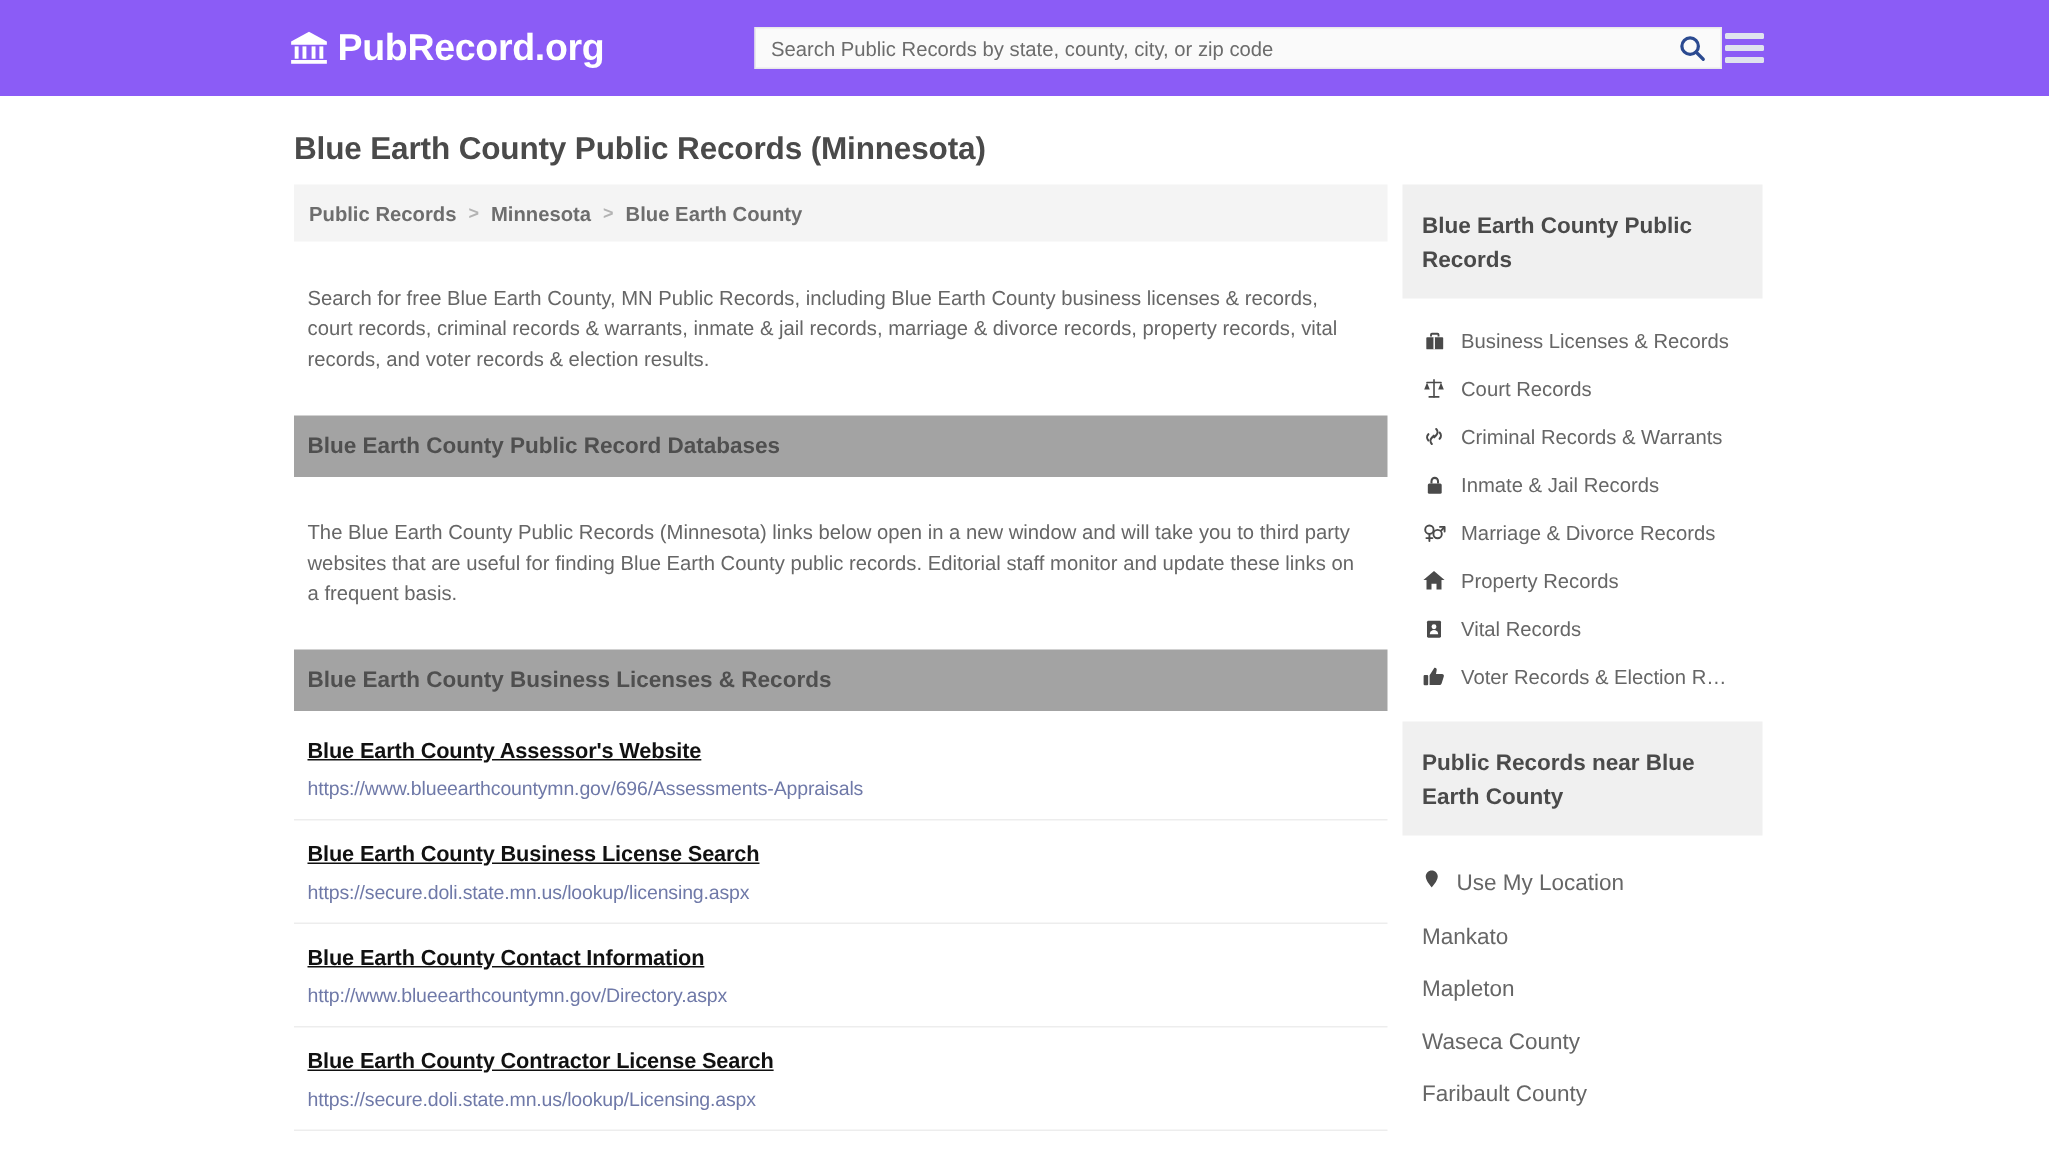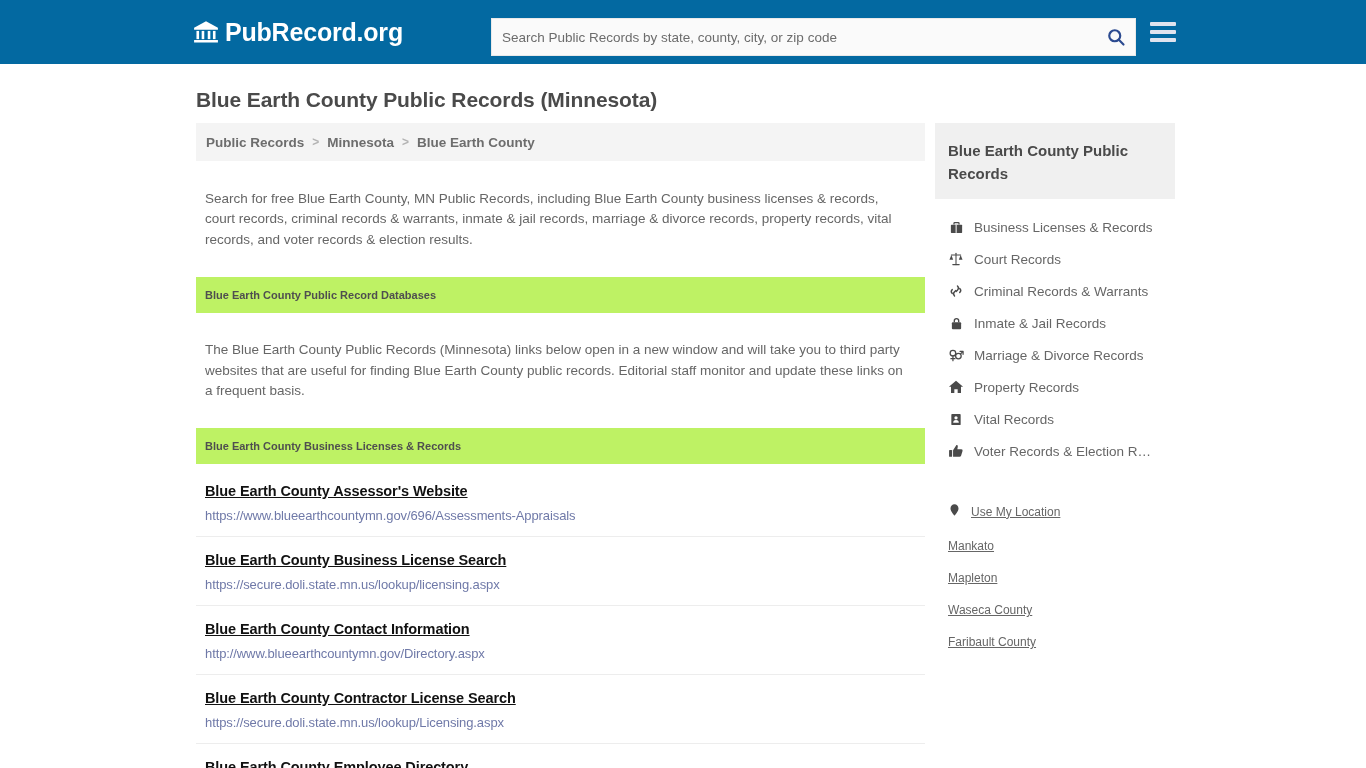--- a/index.html
+++ b/index.html
@@ -10,21 +10,21 @@
     height: 768px;
     overflow: hidden;
     background: #ffffff;
     font-family: "Liberation Sans", sans-serif;
     -webkit-font-smoothing: antialiased;
   }
 
   
   .topbar {
     height: 64px;
-    background: #0369a1;
+    background: #8b5cf6;
     display: flex;
     align-items: center;
     position: relative;
   }
   .brand {
     display: flex;
     align-items: center;
     margin-left: 193px;
     gap: 6px;
     text-decoration: none;
@@ -39,24 +39,24 @@
     color: #ffffff;
     font-size: 25px;
     font-weight: bold;
     letter-spacing: -0.2px;
     line-height: 1;
     white-space: nowrap;
   }
 
   .search-wrap {
     position: absolute;
-    left: 491px;
+    left: 503px;
     top: 18px;
     width: 645px;
-    height: 38px;
+    height: 28px;
     background: #fafafa;
     display: flex;
     align-items: flex-end;
     border: 1px solid #e9e9e9;
   }
   .search-input {
     flex: 1 1 auto;
     border: 0;
     outline: 0;
     background: transparent;
@@ -148,22 +148,22 @@
   .breadcrumb .sep { color: #b3b3b3; font-size: 12px; }
 
   .intro {
     font-size: 13.5px;
     line-height: 20.5px;
     color: #666;
     padding: 14px 14px 13px 9px;
   }
 
   .section-head {
-    background: #bef264;
-    font-size: 11px;
+    background: #a3a3a3;
+    font-size: 15px;
     font-weight: bold;
     color: #4f4f4f;
     padding: 12px 10px 12px 9px;
   }
 
   .body-para {
     font-size: 13.5px;
     line-height: 20.5px;
     color: #666;
     padding: 14px 14px 13px 9px;
@@ -225,24 +225,23 @@
   }
   .side-item .ico svg { display: block; }
   .side-item .txt {
     overflow: hidden;
     text-overflow: ellipsis;
     white-space: nowrap;
   }
   .near-list { padding: 12px 0 0 0; }
   .near-item {
     padding: 9px 10px 9px 13px;
-    font-size: 12px;
+    font-size: 15px;
     color: #666;
     cursor: pointer;
-    text-decoration: underline;
   }
   .near-item.with-icon {
     display: flex;
     align-items: center;
     gap: 10px;
     padding-left: 13px;
   }
 </style>
 </head>
 <body>
@@ -418,20 +417,21 @@
               <path d="M7.6 10.8 12.4 3.2c1.6-.3 2.6.8 2.3 2.3L14 9.4h6a1.9 1.9 0 0 1 1.8 2.5l-2.2 7.1a2.3 2.3 0 0 1-2.2 1.6H7.6z"></path>
             </svg>
           </span>
           <span class="txt">Voter Records &amp; Election R…</span>
         </div>
 
       </div>
     </div>
 
     <div class="side-box">
+      <div class="side-head">Public Records near Blue Earth County</div>
       <div class="near-list">
 
         <div class="near-item with-icon">
           <span class="ico">
             <svg width="13" height="16" viewBox="0 0 24 24" fill="#4a4a4a" aria-hidden="true">
               <path d="M12 1.6c-4.1 0-7.4 3.3-7.4 7.4 0 5.5 7.4 13.4 7.4 13.4s7.4-7.9 7.4-13.4c0-4.1-3.3-7.4-7.4-7.4z"></path>
             </svg>
           </span>
           <span>Use My Location</span>
         </div>

